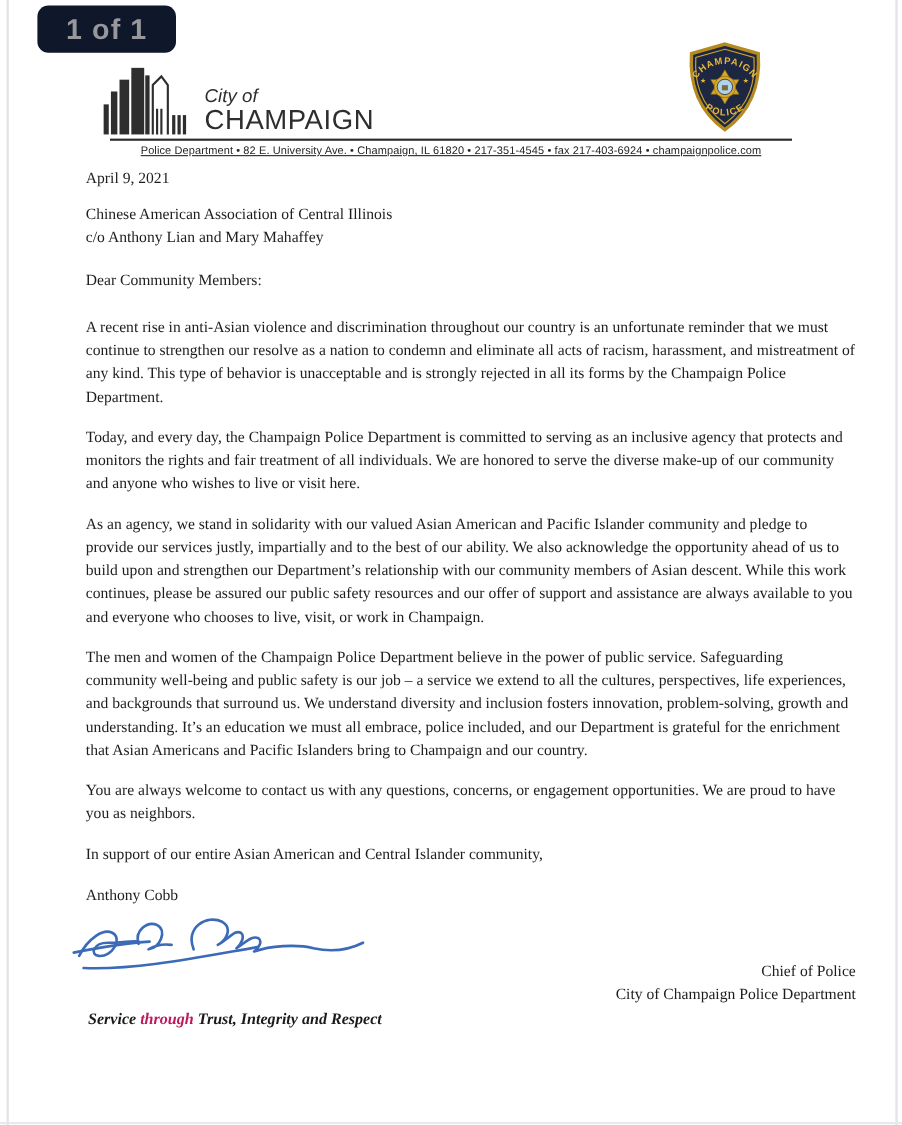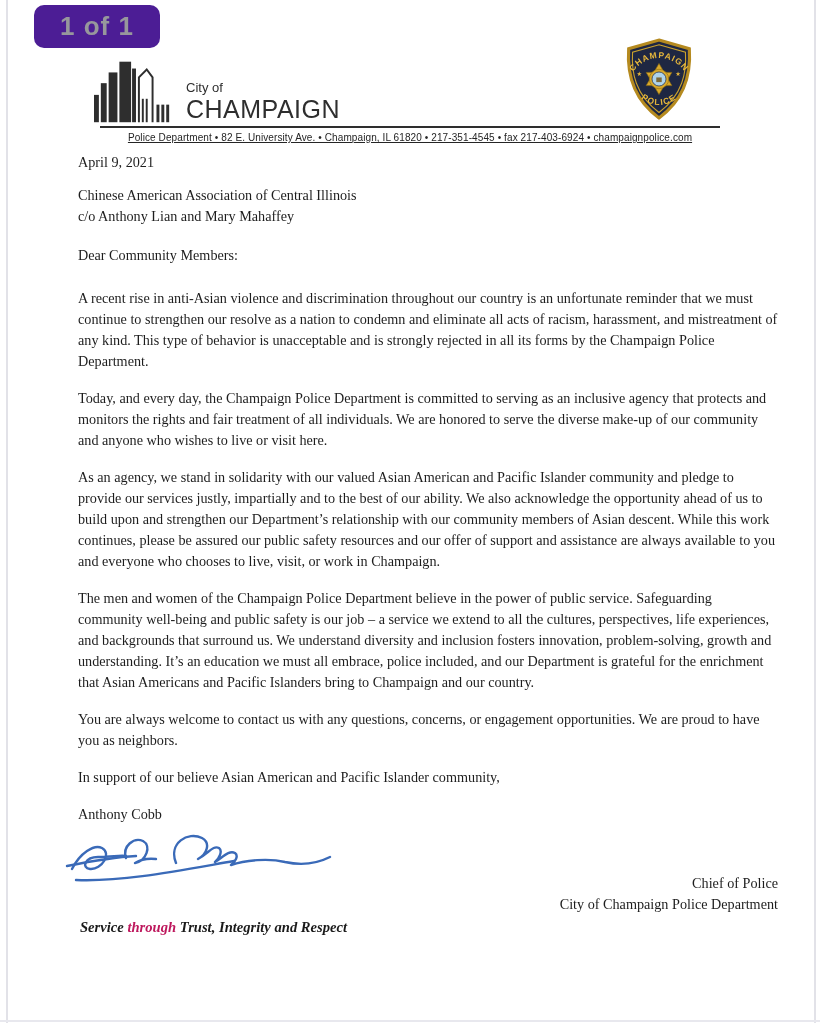--- a/index.html
+++ b/index.html
@@ -16,32 +16,32 @@
 
   
   .edge-left  { position: absolute; left: 6px;  top: 0; width: 2px; height: 1023px; background: #e2e2e8; }
   .edge-right { position: absolute; right: 4px; top: 0; width: 2px; height: 1023px; background: #e2e2e8; }
   .edge-bottom{ position: absolute; left: 0; bottom: 1px; width: 820px; height: 2px; background: #e8e8ee; }
 
   
   .page-indicator {
     position: absolute; left: 34px; top: 5px;
     min-width: 126px; height: 43px;
-    background: #4c1d95; border-radius: 10px;
+    background: #0f172a; border-radius: 10px;
     display: flex; align-items: center; justify-content: center;
     font-family: "Liberation Sans", sans-serif;
     font-size: 26px; font-weight: bold; color: #97979c;
     letter-spacing: 1px;
   }
 
   
   .logo-wrap { position: absolute; left: 94px; top: 57px; display: flex; align-items: flex-end; }
   .logo-building { display: block; }
   .logo-text { margin-left: 10px; margin-bottom: 1px; color: #2e2e2e; font-family: "Liberation Sans", sans-serif; }
-  .logo-city { font-size: 13px; line-height: 18px; }
+  .logo-city { font-size: 17px; line-height: 18px; font-style: italic; }
   .logo-champaign { font-size: 25px; line-height: 25px; letter-spacing: 0.5px; }
 
   .badge-wrap { position: absolute; left: 620px; top: 37px; }
 
   .header-rule {
     position: absolute; left: 100px; top: 126px;
     width: 620px; height: 2px; background: #2e2e2e;
   }
   .header-address {
     position: absolute; left: 100px; top: 132px; width: 620px;
@@ -146,21 +146,21 @@
     </p>
 
     <p class="salutation">Dear Community Members:</p>
 
     <p>A recent rise in anti-Asian violence and discrimination throughout our country is an unfortunate reminder that we must continue to strengthen our resolve as a nation to condemn and eliminate all acts of racism, harassment, and mistreatment of any kind. This type of behavior is unacceptable and is strongly rejected in all its forms by the Champaign Police Department.</p>
     <p>Today, and every day, the Champaign Police Department is committed to serving as an inclusive agency that protects and monitors the rights and fair treatment of all individuals. We are honored to serve the diverse make-up of our community and anyone who wishes to live or visit here.</p>
     <p>As an agency, we stand in solidarity with our valued Asian American and Pacific Islander community and pledge to provide our services justly, impartially and to the best of our ability. We also acknowledge the opportunity ahead of us to build upon and strengthen our Department’s relationship with our community members of Asian descent. While this work continues, please be assured our public safety resources and our offer of support and assistance are always available to you and everyone who chooses to live, visit, or work in Champaign.</p>
     <p>The men and women of the Champaign Police Department believe in the power of public service. Safeguarding community well-being and public safety is our job – a service we extend to all the cultures, perspectives, life experiences, and backgrounds that surround us. We understand diversity and inclusion fosters innovation, problem-solving, growth and understanding. It’s an education we must all embrace, police included, and our Department is grateful for the enrichment that Asian Americans and Pacific Islanders bring to Champaign and our country.</p>
     <p>You are always welcome to contact us with any questions, concerns, or engagement opportunities. We are proud to have you as neighbors.</p>
 
-    <p class="closing-line">In support of our believe Asian American and Pacific Islander community,</p>
+    <p class="closing-line">In support of our entire Asian American and Central Islander community,</p>
 
     <p class="signer-name">Anthony Cobb</p>
 
     <svg class="signature-svg" width="300" height="66" viewBox="0 0 300 66">
       <g fill="none" stroke="#3a6ab8" stroke-width="2.4" stroke-linecap="round" stroke-linejoin="round">
         <path d="M10,48 C18,32 32,23 40,27 C50,32 40,49 28,48 C19,47 23,36 36,36 C50,36 58,34 64,35"></path>
         <path d="M5,45 C30,40 54,36 74,35"></path>
         <path d="M64,37 C60,25 72,16 81,20 C90,25 84,40 73,42 C78,39 86,37 94,38"></path>
         <path d="M14,59 C62,61 120,49 172,40"></path>
         <path d="M114,42 C106,22 126,10 140,17 C149,22 145,33 136,38 C147,32 151,24 157,27 C161,30 157,38 153,41 C161,36 167,29 173,32 C177,35 173,41 169,44 C183,39 207,37 223,41 C241,45 256,42 268,36"></path>

